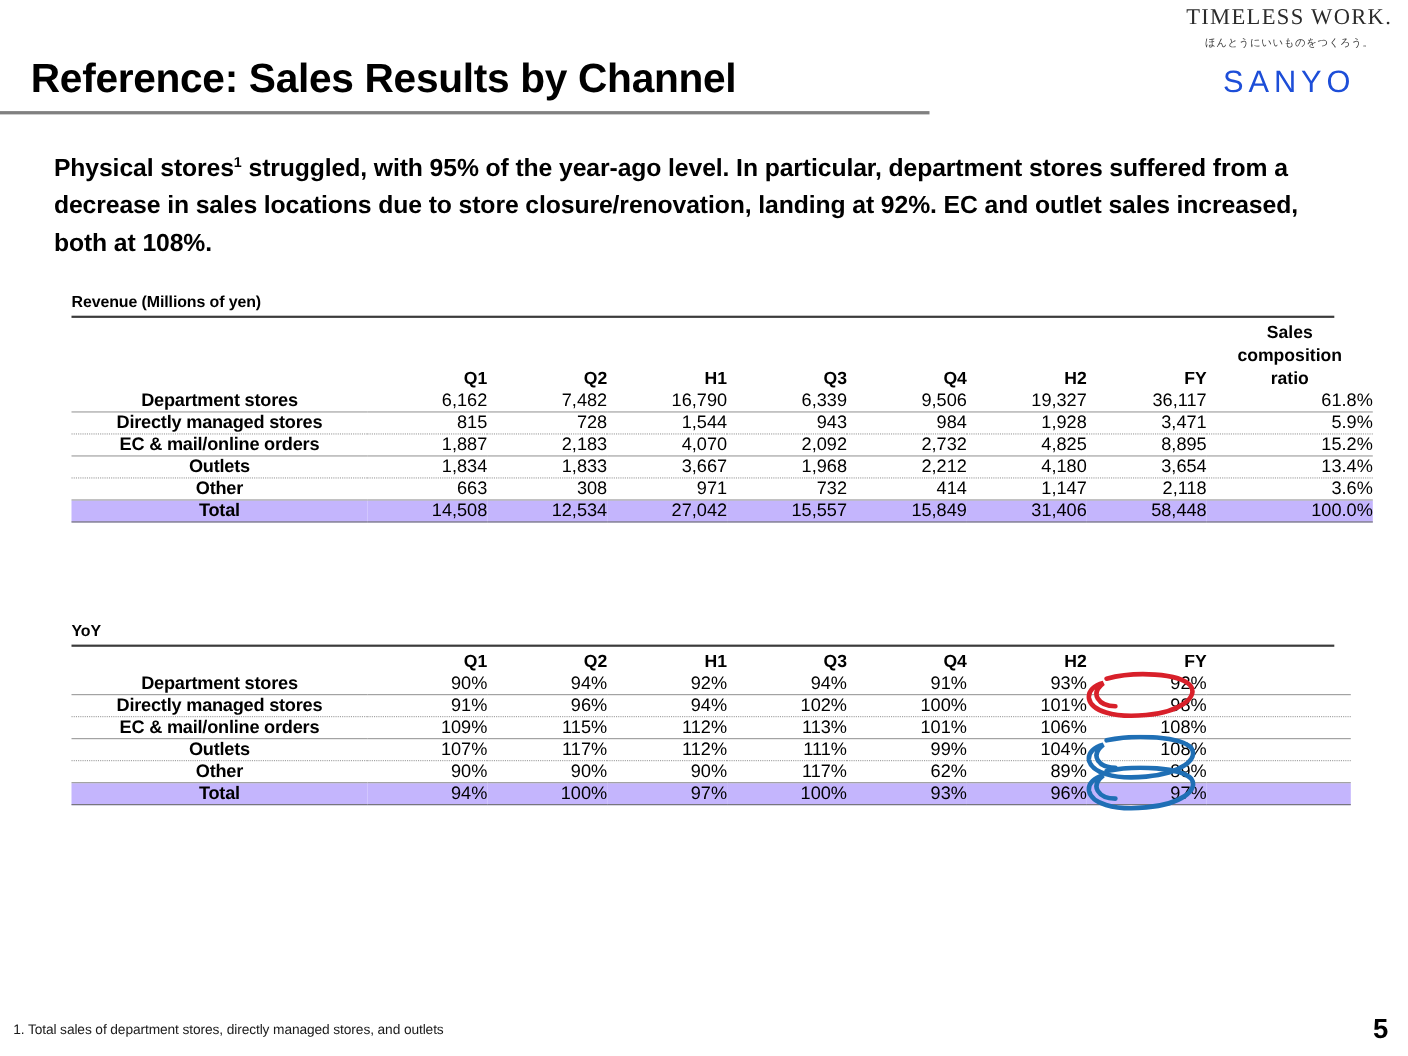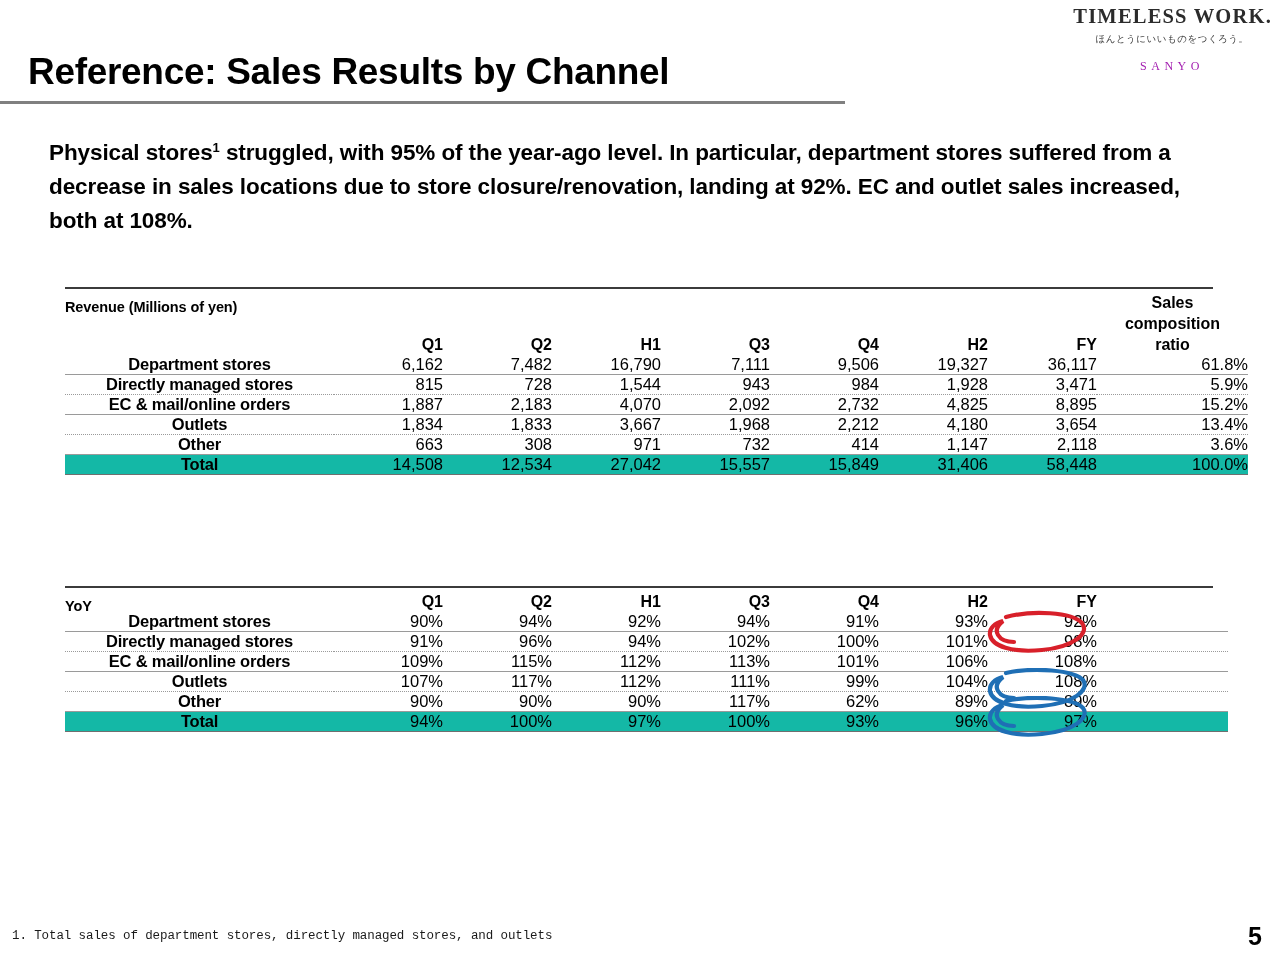--- a/index.html
+++ b/index.html
@@ -41,39 +41,38 @@
     right: 8px;
     top: 6px;
     width: 200px;
     text-align: center;
     color: #2b2b2b;
   }
   #logo-wordmark {
     font-family: "Liberation Serif", serif;
     font-size: 20.5px;
     letter-spacing: 1.2px;
-    font-weight: 700;
+    font-weight: 400;
     line-height: 1.05;
     white-space: nowrap;
-    text-align: right;
   }
   #logo-tagline {
     font-family: "DejaVu Sans", sans-serif;
     font-size: 9.5px;
     letter-spacing: 0.5px;
     margin-top: 5px;
     color: #3a3a3a;
     white-space: nowrap;
   }
   #logo-company {
-    font-family: Liberation Serif, serif;
-    font-size: 12px;
+    font-family: Liberation Sans, sans-serif;
+    font-size: 28px;
     letter-spacing: 4.5px;
     margin-top: 13px;
-    color: #a21caf;
+    color: #1d4ed8;
   }
 
   
   #lead-paragraph {
     position: absolute;
     left: 49px;
     top: 136px;
     width: 1140px;
     font-size: 22.5px;
     font-weight: bold;
@@ -86,21 +85,20 @@
     vertical-align: super;
     line-height: 0;
   }
 
   
   .table-caption {
     position: absolute;
     font-size: 14.5px;
     font-weight: bold;
     letter-spacing: -0.1px;
-    margin-top: 32px;
   }
   .sheet {
     position: absolute;
     left: 65px;
     width: 1148px;
     border-collapse: collapse;
     table-layout: fixed;
     font-size: 16px;
   }
   .sheet td, .sheet th {
@@ -142,21 +140,21 @@
   }
   .row-val {
     font-size: 16.5px;
     text-align: right;
     padding: 4px 4px 4px 0;
     white-space: nowrap;
   }
   tr.body-row td { border-bottom: 1.2px solid #9a9a9a; }
   tr.dotted-row td { border-bottom: 1.2px dotted #9a9a9a; }
   tr.total-row td {
-    background: #14b8a6;
+    background: #c4b5fd;
     border-top: 1.6px solid #8a8a8a;
     border-bottom: 1.6px solid #6f6f6f;
   }
   tr.total-row .row-label { font-weight: bold; }
 
   .caption-rule {
     position: absolute;
     height: 2.2px;
     background: #3b3b3b;
   }
@@ -168,21 +166,20 @@
   }
 
   
   #footnote {
     position: absolute;
     left: 12px;
     top: 929px;
     font-size: 12.5px;
     color: #1a1a1a;
     letter-spacing: -0.1px;
-    font-family: Liberation Mono, monospace;
   }
   #page-number {
     position: absolute;
     right: 18px;
     top: 922px;
     font-size: 25px;
     font-weight: bold;
   }
 </style>
 </head>
@@ -230,21 +227,21 @@
         <div>ratio</div>
       </th>
     </tr>
   </thead>
   <tbody id="revenue-body">
       <tr class="body-row">
         <td class="row-label">Department stores</td>
         <td class="row-val">6,162</td>
         <td class="row-val">7,482</td>
         <td class="row-val">16,790</td>
-        <td class="row-val">7,111</td>
+        <td class="row-val">6,339</td>
         <td class="row-val">9,506</td>
         <td class="row-val">19,327</td>
         <td class="row-val">36,117</td>
         <td class="row-val">61.8%</td>
       </tr>
       <tr class="dotted-row">
         <td class="row-label">Directly managed stores</td>
         <td class="row-val">815</td>
         <td class="row-val">728</td>
         <td class="row-val">1,544</td>

